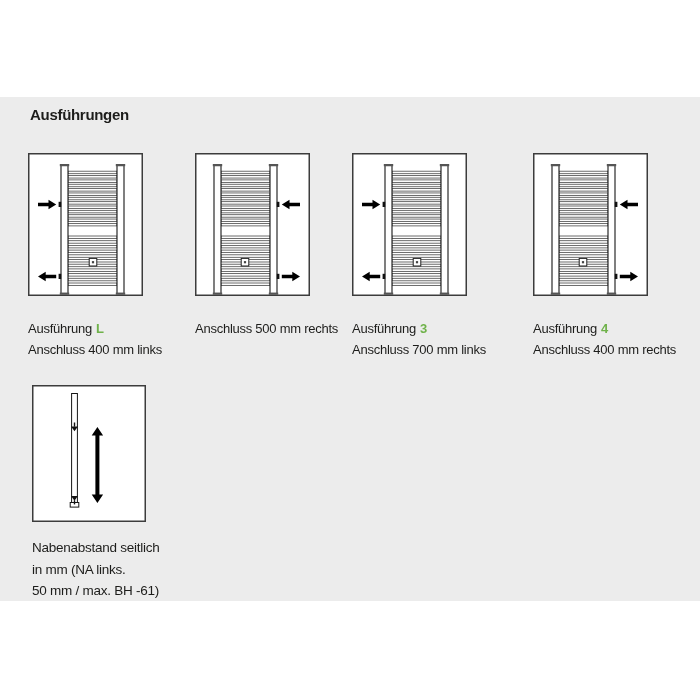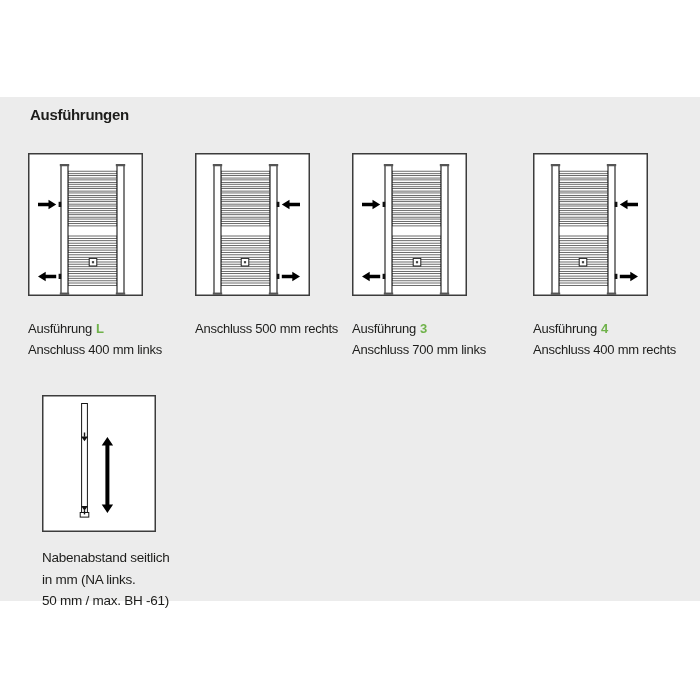--- a/index.html
+++ b/index.html
@@ -7,21 +7,21 @@
     position:relative;width:700px;height:700px;background:#fff;overflow:hidden;
     font-family:"Liberation Sans","DejaVu Sans",sans-serif;color:var(--text,#1d1d1b);
   }
   .panel{position:absolute;left:0;top:97px;width:700px;height:504px;background:var(--panel,#ececec);}
   .title{
     position:absolute;left:30px;top:106px;margin:0;
     font-size:15px;font-weight:700;letter-spacing:-0.3px;color:var(--text,#1d1d1b);
   }
   .variant-card{position:absolute;top:153px;width:164px;margin:0;}
   .v0{left:28px}.v1{left:195px}.v2{left:352px}.v3{left:533px}
-  .hub-card{position:absolute;left:28px;top:381px;width:164px;margin:14px;}
+  .hub-card{position:absolute;left:28px;top:381px;width:164px;margin:4px;}
   .diagram{display:block;}
   .mirror{transform:scaleX(-1);}
   .caption{margin-top:22px;font-size:13px;line-height:21px;letter-spacing:-0.25px;}
   .hub-caption{margin-top:15px;font-size:13.5px;line-height:21.5px;letter-spacing:-0.25px;}
   .code{margin-left:4px;color:var(--green,#6fb24a);font-weight:700;}
 </style>
 </head>
 <body>
 
 <div class="canvas">

